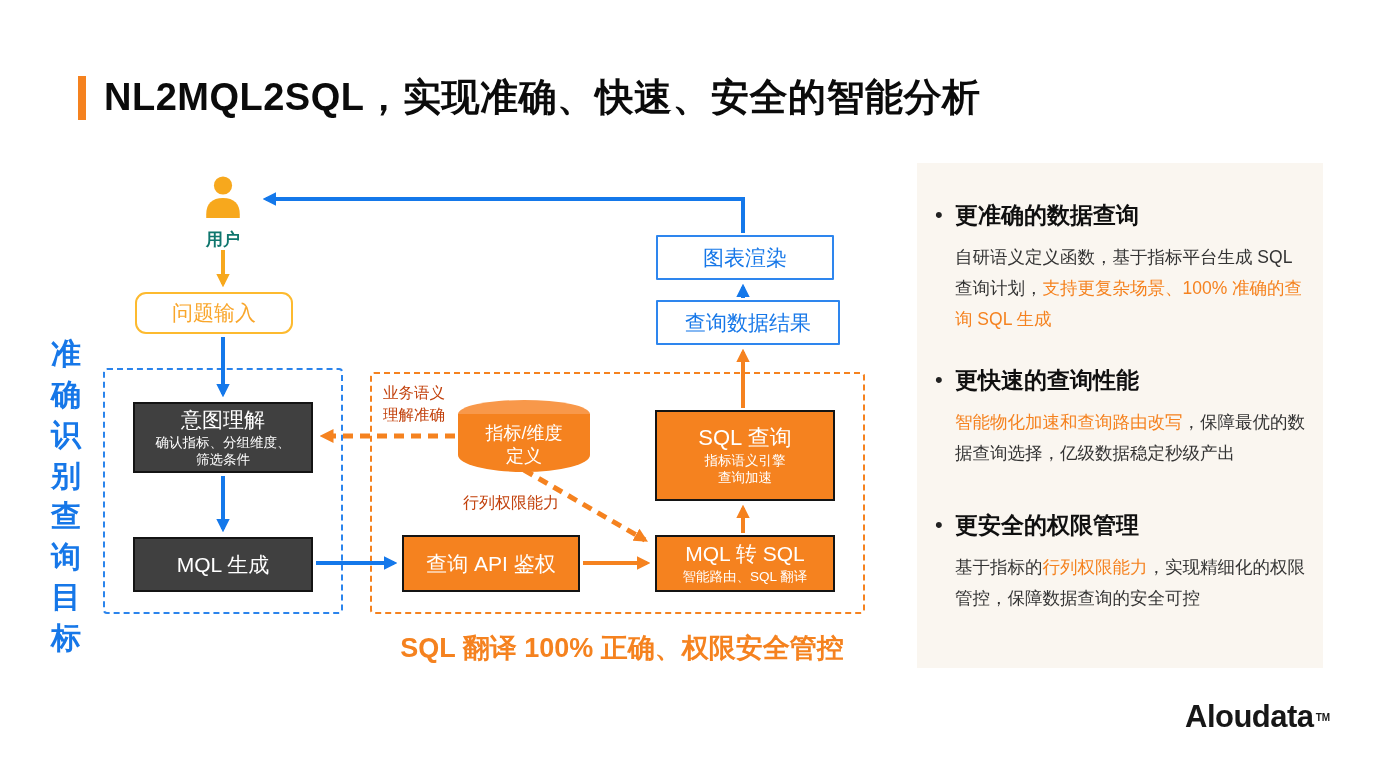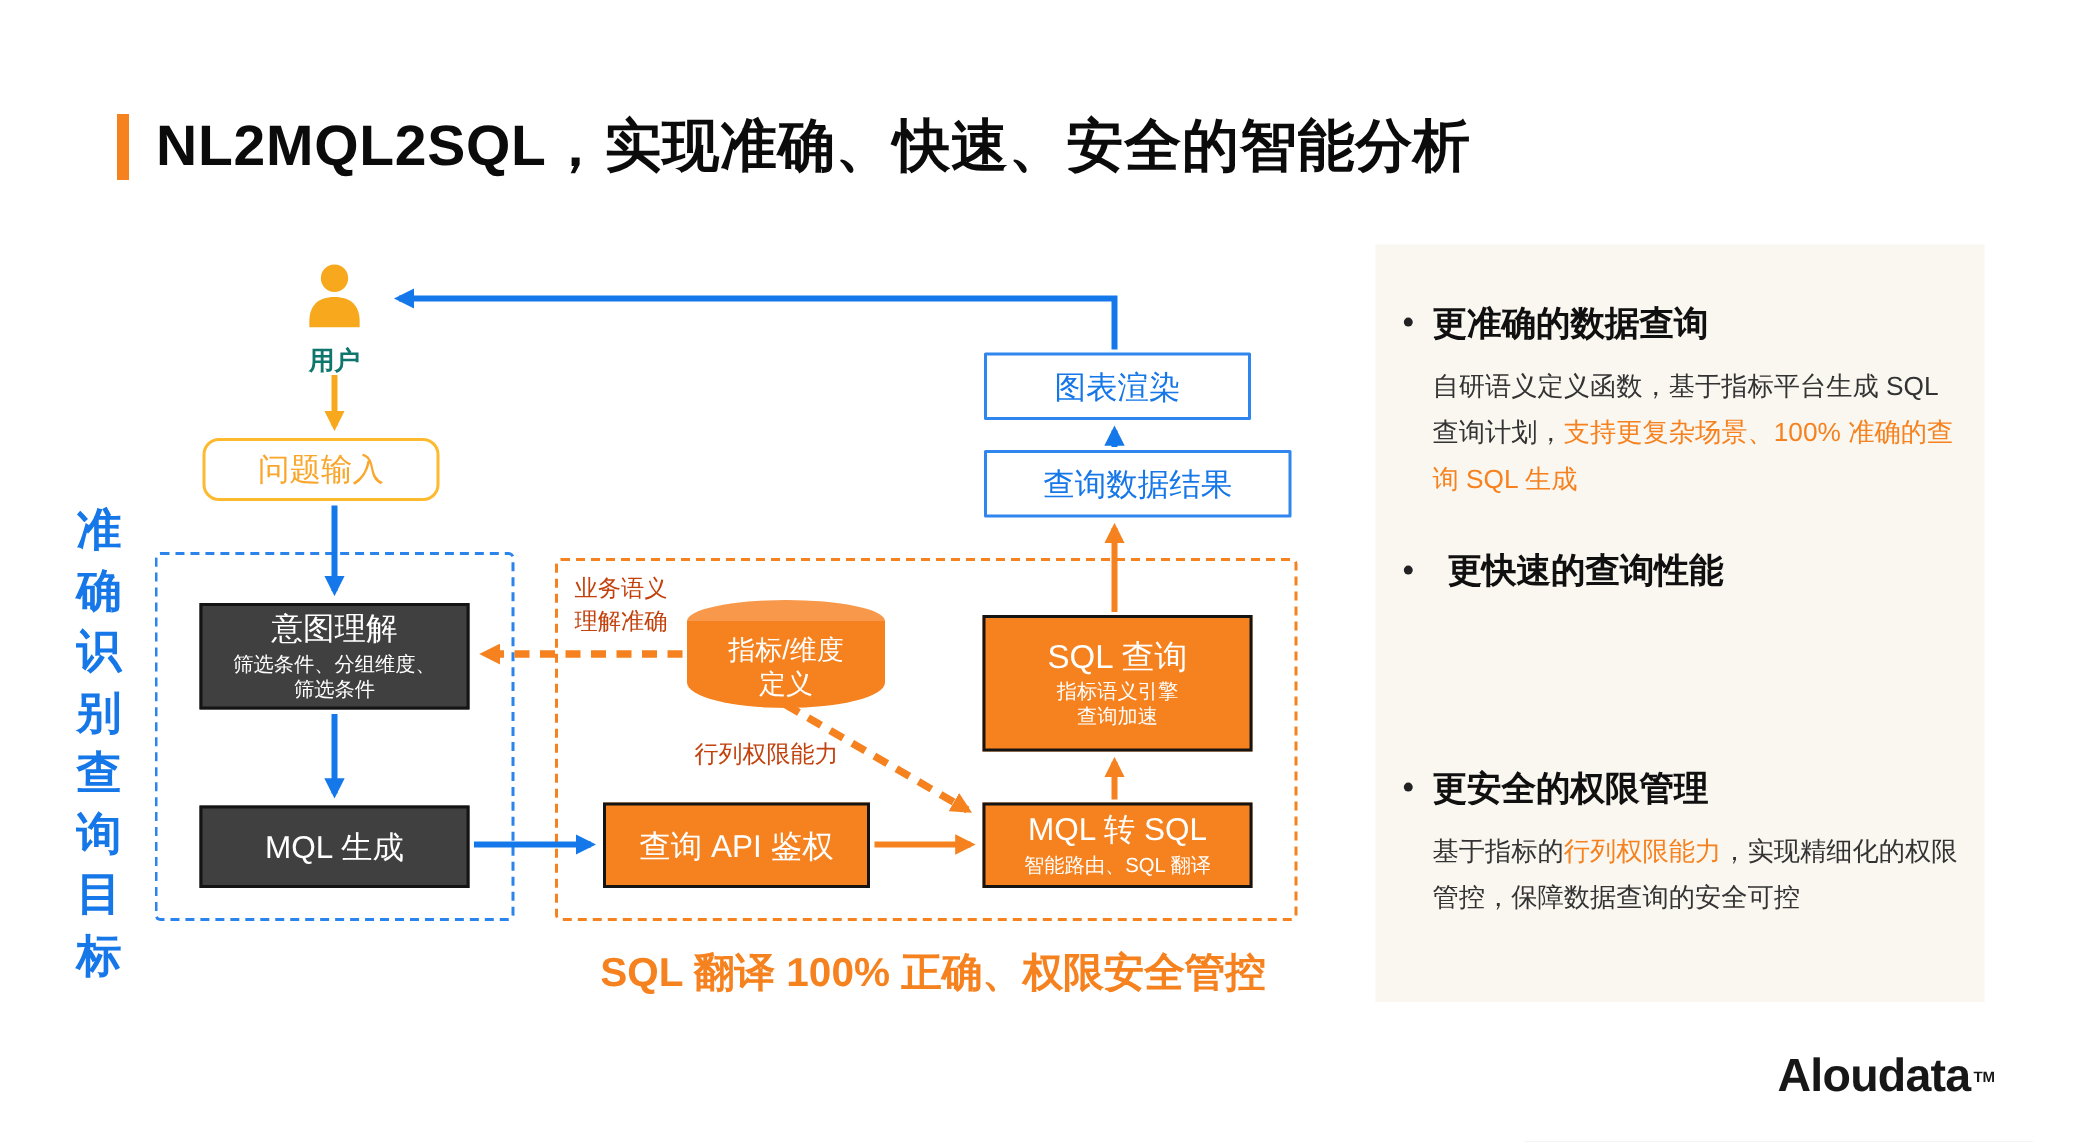--- a/index.html
+++ b/index.html
@@ -29,21 +29,21 @@
   .round-amber  { background:#fff; border:2.5px solid #FDBA2F; border-radius:11px; color:#F9A62B; }
   .node-title   { font-size:21px; line-height:25px; }
   .node-sub     { font-size:13.5px; line-height:16.5px; margin-top:3px; }
 
   .n-question   { left:135px; top:292px; width:158px; height:42px; font-size:21px; }
   .n-intent     { left:133px; top:402px; width:180px; height:71px; }
   .n-mqlgen     { left:133px; top:537px; width:180px; height:55px; font-size:21px; }
   .n-apiauth    { left:402px; top:535px; width:178px; height:57px; font-size:21px; }
   .n-mql2sql    { left:655px; top:535px; width:180px; height:57px;align-items:center; }
   .n-sqlquery   { left:655px; top:410px; width:180px; height:91px; }
-  .n-result     { left:656px; top:300px; width:205px; height:45px; font-size:21px; }
+  .n-result     { left:656px; top:300px; width:184px; height:45px; font-size:21px; }
   .n-chart      { left:656px; top:235px; width:178px; height:45px; font-size:21px; }
 
   
   .user-wrap { position:absolute; left:196px; top:174px; width:54px; text-align:center; z-index:2; }
   .user-label { font-size:17px; color:#0f766e; margin-top:4px;font-weight:bold; }
 
   
   .cyl { position:absolute; left:458px; top:400px; width:132px; height:72px; z-index:2; }
   .cyl-body { position:absolute; left:0; right:0; top:14px; bottom:0; background:#F5821F;
               border-radius:0 0 66px 66px / 0 0 17px 17px; }
@@ -100,21 +100,21 @@
     <div class="user-label">用户</div>
   </div>
 
   <div class="node round-amber n-question">
     <span>问题输入</span>
   </div>
 
   <div class="node solid-blue n-intent">
     <div class="node-title">意图理解</div>
     <div class="node-sub">
-      <div>筛选条件、分组维度、</div>
+      <div>确认指标、分组维度、</div>
       <div>筛选条件</div>
     </div>
   </div>
 
   <div class="node solid-blue n-mqlgen">
     <span>MQL 生成</span>
   </div>
 
   <div class="node solid-orange n-apiauth">
     <span>查询 API 鉴权</span>
@@ -163,20 +163,21 @@
       <div class="bullet">•</div>
       <div class="b-content">
         <div class="b-heading">更准确的数据查询</div>
         <div class="b-body"><span>自研语义定义函数，基于指标平台生成 SQL 查询计划，</span><span class="hl">支持更复杂场景、100% 准确的查询 SQL 生成</span><span></span></div>
       </div>
     </div>
     <div class="benefit b2">
       <div class="bullet">•</div>
       <div class="b-content">
         <div class="b-heading">更快速的查询性能</div>
+        <div class="b-body"><span class="hl">智能物化加速和查询路由改写</span><span>，保障最优的数据查询选择，亿级数据稳定秒级产出</span></div>
       </div>
     </div>
     <div class="benefit b3">
       <div class="bullet">•</div>
       <div class="b-content">
         <div class="b-heading">更安全的权限管理</div>
         <div class="b-body"><span>基于指标的</span><span class="hl">行列权限能力</span><span>，实现精细化的权限管控，保障数据查询的安全可控</span></div>
       </div>
     </div>
   </div>

